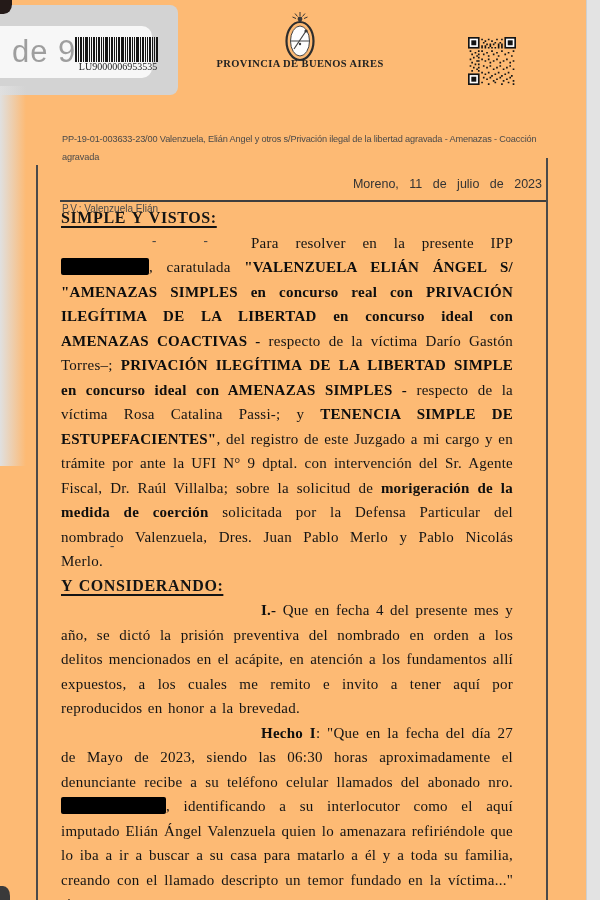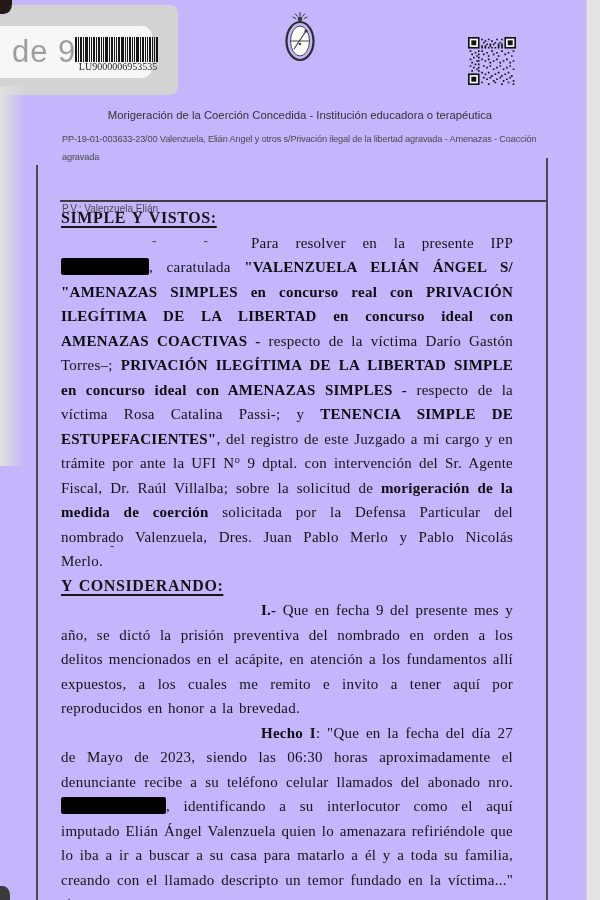--- a/index.html
+++ b/index.html
@@ -1,16 +1,16 @@
 <!DOCTYPE html>
 <html><head>
 <meta charset="utf-8">
 <style>
   html,body{margin:0;padding:0;background:#ffffff;}
-  #stage{position:relative;width:600px;height:900px;background:#c4b5fd;overflow:hidden;
+  #stage{position:relative;width:600px;height:900px;background:#fdba74;overflow:hidden;
          font-family:"Liberation Serif",serif;color:#1a1a1a;}
   
   .corner-tl{position:absolute;left:0;top:0;width:12px;height:14px;background:#241a18;border-bottom-right-radius:70%;}
   .corner-bl{position:absolute;left:0;top:886px;width:10px;height:14px;background:#3a3a3a;border-top-right-radius:70%;}
   .right-strip{position:absolute;left:586px;top:0;width:14px;height:900px;background:#e3e3e3;border-left:1px solid #cfcfcf;}
   .left-shadow{position:absolute;left:0;top:86px;width:26px;height:380px;
                background:linear-gradient(to right,#e0e0e0,rgba(255,255,255,0));}
   .toast-backdrop{position:absolute;left:-30px;top:5px;width:208px;height:90px;background:#d3d3d3;border-radius:8px;}
   .toast{position:absolute;left:-30px;top:26px;width:182px;height:52px;background:#f7f7f7;border-radius:10px;
          display:flex;align-items:center;}
@@ -117,20 +117,21 @@
       <line x1="26.5" y1="6" x2="23" y2="7.5"></line>
     </g>
     <circle cx="19" cy="8" r="2.4" fill="#3a3a3a"></circle>
     <ellipse cx="19" cy="30" rx="13.5" ry="19" fill="none" stroke="#2d2d2d" stroke-width="2.2"></ellipse>
     <ellipse cx="19" cy="30" rx="9.5" ry="15" fill="#fdfdfd" stroke="#444" stroke-width="1"></ellipse>
     <line x1="9.5" y1="30" x2="28.5" y2="30" stroke="#444" stroke-width="1"></line>
     <line x1="13" y1="38" x2="25" y2="20" stroke="#444" stroke-width="1.2"></line>
     <circle cx="25" cy="20" r="1.6" fill="#3a3a3a"></circle>
     <circle cx="19" cy="33" r="1.2" fill="#3a3a3a"></circle>
   </svg>
+  <div class="inst">PROVINCIA DE BUENOS AIRES</div>
 
   <svg class="qr" viewBox="0 0 29 29">
     <g fill="#141414">
       <path d="M0 0h7v7H0z"></path>
         <path d="M22 0h7v7h-7z"></path>
         <path d="M0 22h7v7H0z"></path>
     </g>
     <g fill="#fff">
       <path d="M1 1h5v5H1z"></path>
         <path d="M23 1h5v5h-5z"></path>
@@ -148,33 +149,33 @@
                M1 8h1v1H1zM2 10h1v1H2zM4 9h1v1H4zM5 11h1v1H5zM3 12h1v1H3zM1 13h1v1H1zM5 14h1v1H5zM2 15h1v1H2zM4 16h1v1H4zM1 17h1v1H1zM3 18h1v1H3zM5 19h1v1H5zM2 20h1v1H2z
                M8 8h1v1H8zM9 10h1v1H9zM11 9h1v1h-1zM12 11h1v1h-1zM14 8h1v1h-1zM15 10h1v1h-1zM17 9h1v1h-1zM18 11h1v1h-1zM20 8h1v1h-1zM22 10h1v1h-1zM24 9h1v1h-1zM26 11h1v1h-1zM27 8h1v1h-1z
                M8 13h1v1H8zM10 14h1v1h-1zM12 13h1v1h-1zM13 15h1v1h-1zM15 14h1v1h-1zM17 13h1v1h-1zM19 15h1v1h-1zM21 14h1v1h-1zM23 13h1v1h-1zM25 15h1v1h-1zM27 14h1v1h-1z
                M9 17h1v1H9zM11 18h1v1h-1zM13 17h1v1h-1zM15 19h1v1h-1zM17 18h1v1h-1zM19 17h1v1h-1zM21 19h1v1h-1zM23 18h1v1h-1zM25 17h1v1h-1zM27 19h1v1h-1z
                M8 21h1v1H8zM10 22h1v1h-1zM12 21h1v1h-1zM14 23h1v1h-1zM16 22h1v1h-1zM18 21h1v1h-1zM20 23h1v1h-1zM22 22h1v1h-1zM24 21h1v1h-1zM26 23h1v1h-1z
                M9 24h1v1H9zM11 25h1v1h-1zM13 24h1v1h-1zM15 26h1v1h-1zM17 25h1v1h-1zM19 24h1v1h-1zM21 26h1v1h-1zM23 25h1v1h-1zM25 24h1v1h-1zM27 26h1v1h-1z
                M8 27h1v1H8zM12 28h1v1h-1zM16 27h1v1h-1zM20 28h1v1h-1zM24 27h1v1h-1zM27 28h1v1h-1z"></path>
     </g>
   </svg>
 
-  <div class="subject">Morigeración de la Coerción Concedida - Institución educadora o terapéutica</div>
   <div class="caption">PP-19-01-003633-23/00 Valenzuela, Elián Angel y otros s/Privación ilegal de la libertad agravada - Amenazas - Coacción agravada</div>
   <div class="pv">P.V.: Valenzuela Elián</div>
+  <div class="dateline">Moreno, 11 de julio de 2023</div>
 
   <div class="rule-top"></div>
   <div class="vline-l"></div>
   <div class="vline-r"></div>
 
   <span class="mark mark1">- -</span>
   <span class="mark mark2">-</span>
 
   <div class="body-text">
     <p class="h-autos">SIMPLE Y VISTOS:</p>
     <p class="ind190"><span>Para resolver en la presente IPP </span><span class="redact" style="width: 88px;"></span><span>, caratulada </span><b>"VALENZUELA ELIÁN ÁNGEL S/ "AMENAZAS SIMPLES en concurso real con PRIVACIÓN ILEGÍTIMA DE LA LIBERTAD en concurso ideal con AMENAZAS COACTIVAS - </b><span>respecto de la víctima Darío Gastón Torres–; </span><b>PRIVACIÓN ILEGÍTIMA DE LA LIBERTAD SIMPLE en concurso ideal con AMENAZAS SIMPLES - </b><span>respecto de la víctima Rosa Catalina Passi-; y </span><b>TENENCIA SIMPLE DE ESTUPEFACIENTES"</b><span>, del registro de este Juzgado a mi cargo y en trámite por ante la UFI N° 9 dptal. con intervención del Sr. Agente Fiscal, Dr. Raúl Villalba; sobre la solicitud de </span><b>morigeración de la medida de coerción </b><span>solicitada por la Defensa Particular del nombrado Valenzuela, Dres. Juan Pablo Merlo y Pablo Nicolás Merlo.</span></p>
     <p class="h-consid">Y CONSIDERANDO:</p>
-    <p class="ind200"><b>I.- </b><span>Que en fecha 9 del presente mes y año, se dictó la prisión preventiva del nombrado en orden a los delitos mencionados en el acápite, en atención a los fundamentos allí expuestos, a los cuales me remito e invito a tener aquí por reproducidos en honor a la brevedad.</span></p>
+    <p class="ind200"><b>I.- </b><span>Que en fecha 4 del presente mes y año, se dictó la prisión preventiva del nombrado en orden a los delitos mencionados en el acápite, en atención a los fundamentos allí expuestos, a los cuales me remito e invito a tener aquí por reproducidos en honor a la brevedad.</span></p>
     <p class="ind200"><b>Hecho I</b><span>: "Que en la fecha del día 27 de Mayo de 2023, siendo las 06:30 horas aproximadamente el denunciante recibe a su teléfono celular llamados del abonado nro. </span><span class="redact" style="width: 105px;"></span><span>, identificando a su interlocutor como el aquí imputado Elián Ángel Valenzuela quien lo amenazara refiriéndole que lo iba a ir a buscar a su casa para matarlo a él y a toda su familia, creando con el llamado descripto un temor fundado en la víctima..." sic.</span></p>
 
   </div>
 
 </div>
 
 </body></html>

